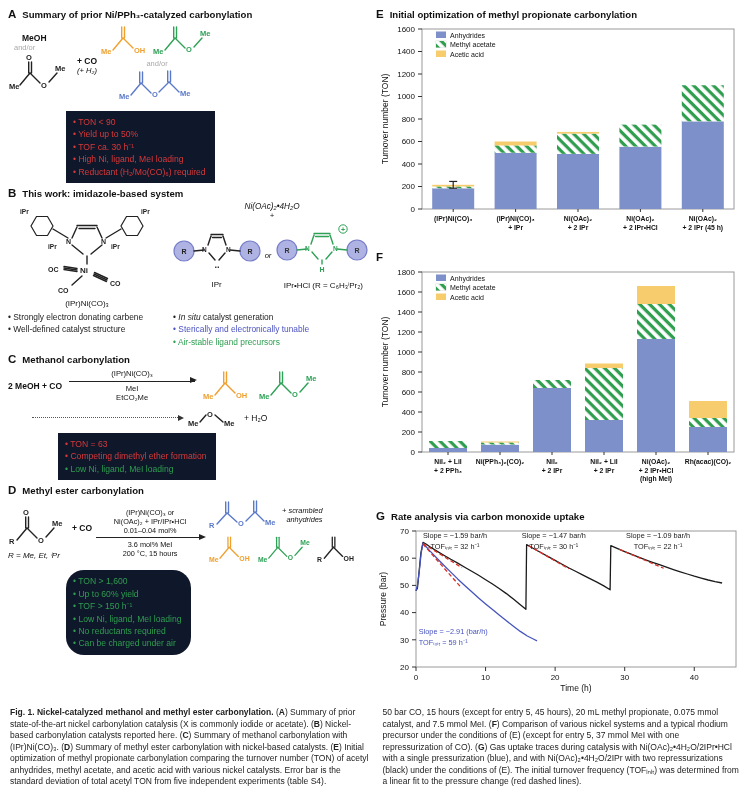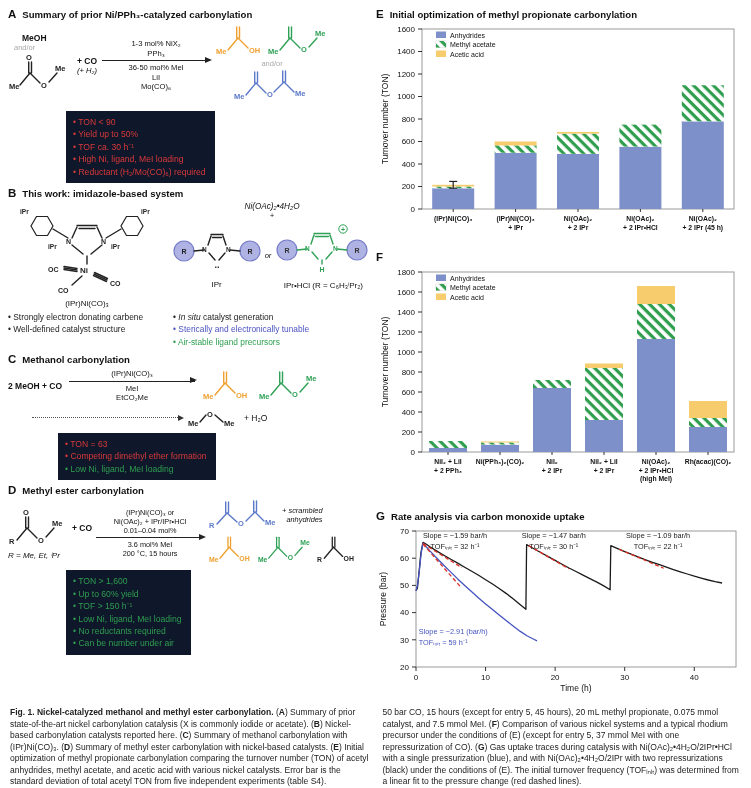--- a/index.html
+++ b/index.html
@@ -68,32 +68,20 @@
                 <text x="18" y="8">O</text>
                 <line x1="22" y1="21" x2="32" y2="31"></line>
                 <text x="33" y="36">O</text>
                 <line x1="41" y1="30" x2="49" y2="21"></line>
                 <text x="47" y="19">Me</text>
           </svg>
         </div>
         <div style="text-align:center;">
           <div class="schemetxt">+ CO</div>
           <div class="small">(+ H₂)</div>
-        </div>
-        <div class="arrow-block" style="width:112px;">
-          <div class="arrow-above">
-            <div>1-3 mol% NiX₂</div>
-            <div>PPh₃</div>
-          </div>
-          <div class="arrow-line" style="width:108px;"></div>
-          <div class="arrow-below">
-            <div>36-50 mol% MeI</div>
-            <div>LiI</div>
-            <div>Mo(CO)₆</div>
-          </div>
         </div>
         <div style="text-align:center;">
           <div style="display:flex; gap:2px; align-items:flex-end;">
             <svg class="mol orange" width="50" height="36" viewBox="0 0 50 36">
               <text x="1" y="31">Me</text>
                   <line x1="13" y1="27" x2="23" y2="15"></line>
                   <line x1="21.7" y1="15" x2="21.7" y2="4"></line>
                   <line x1="24.5" y1="15" x2="24.5" y2="4"></line>
                   <line x1="23" y1="15" x2="33" y2="25"></line>
                   <text x="34" y="30">OH</text>
@@ -369,27 +357,27 @@
               <text x="1" y="31">R</text>
                   <line x1="9" y1="27" x2="19" y2="15"></line>
                   <line x1="17.7" y1="15" x2="17.7" y2="4"></line>
                   <line x1="20.5" y1="15" x2="20.5" y2="4"></line>
                   <line x1="19" y1="15" x2="29" y2="25"></line>
                   <text x="30" y="30">OH</text>
             </svg>
           </div>
         </div>
       </div>
-      <div class="graybox" style="margin:3px 0 12px 58px;">
+      <div class="graybox" style="margin:3px 0 12px 58px;border-radius:18px;">
         <div class="bullet green">TON &gt; 1,600</div>
         <div class="bullet green">Up to 60% yield</div>
         <div class="bullet green">TOF &gt; 150 h⁻¹</div>
         <div class="bullet green">Low Ni, ligand, MeI loading</div>
         <div class="bullet green">No reductants required</div>
-        <div class="bullet green">Can be number under air</div>
+        <div class="bullet green">Can be charged under air</div>
       </div>
     </div>
   </div>
 
   <div class="col-right">
     <div class="chart-wrap">
       <div class="panel-head">
         <span class="panel-letter">E</span>
         <span class="panel-title">Initial optimization of methyl propionate carbonylation</span>
       </div>

